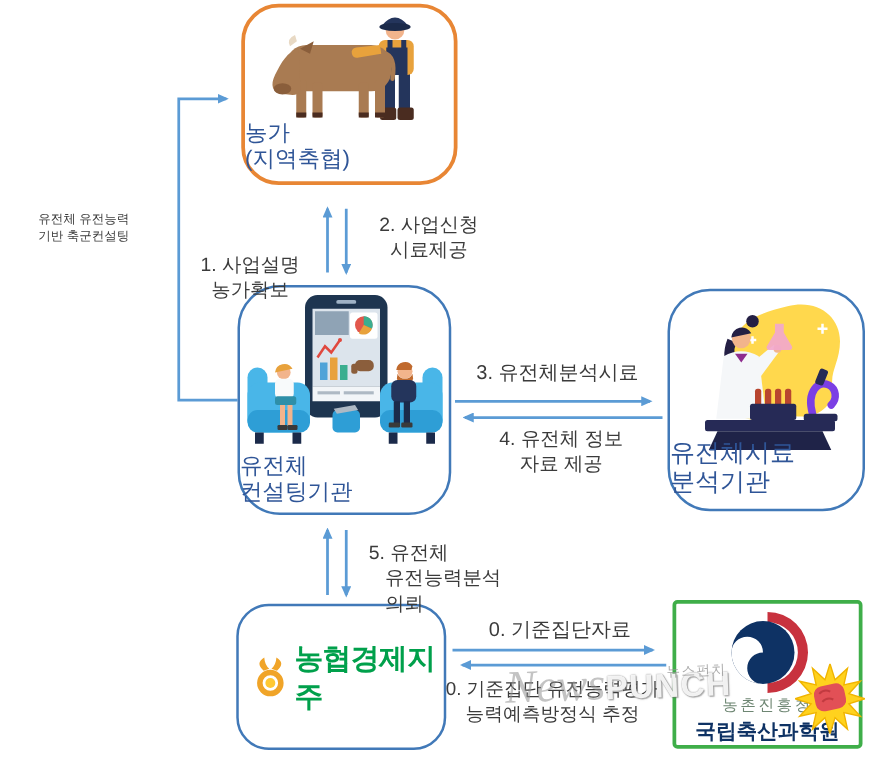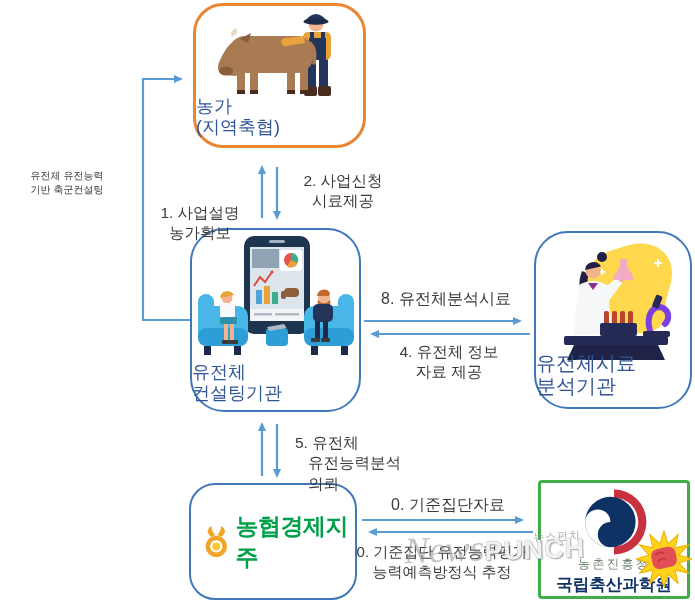--- a/index.html
+++ b/index.html
@@ -220,21 +220,21 @@
       <path d="M36 68 A28 28 0 0 1 8 40 A14 14 0 0 1 36 40 A14 14 0 0 0 36 68 Z" fill="#FFFFFF"></path>
     </svg>
     <div class="nias-agency">농촌진흥청</div>
     <div class="nias-name">국립축산과학원</div>
   </div>
 
   <div class="flow-label" style="left:148px;top:171px;width:104px;margin-top:32px;">1. 사업설명
 농가확보</div>
   <div class="flow-label" style="left:291px;top:171px;width:104px;">2. 사업신청
 시료제공</div>
-  <div class="flow-label" style="left:366px;top:288px;width:160px;font-size:16px;">8. 유전체분석시료</div>
+  <div class="flow-label" style="left:366px;top:288px;width:160px;font-size:16px;">3. 유전체분석시료</div>
   <div class="flow-label" style="left:383px;top:342px;width:132px;">4. 유전체 정보
 자료 제공</div>
   <div class="flow-label" style="left:295px;top:433px;width:140px;text-align:left;">5. 유전체
    유전능력분석
    의뢰</div>
   <div class="flow-label" style="left:372px;top:494px;width:152px;font-size:16px;">0. 기준집단자료</div>
   <div class="flow-label" style="left:348px;top:542px;width:188px;font-size:15px;">0. 기준집단 유전능력평가
 능력예측방정식 추정</div>
 
   <div class="watermark"><span class="wm-script">News</span><span class="wm-block">PUNCH</span></div>

